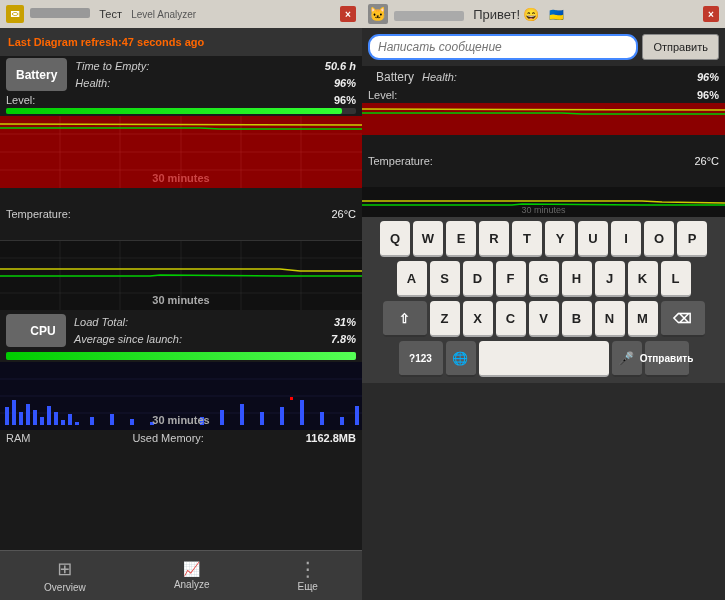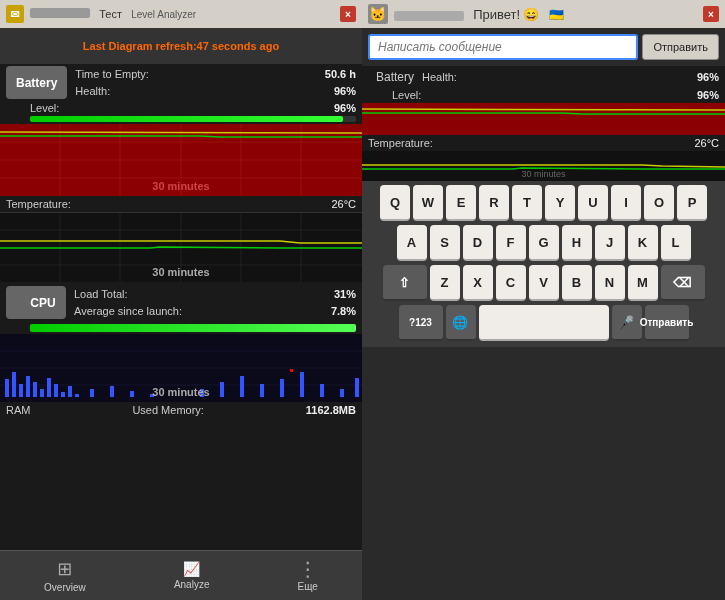--- a/index.html
+++ b/index.html
@@ -60,24 +60,23 @@
       font-weight: bold;
     }
 
     
     .refresh-bar {
       background: #333;
       padding: 4px 8px;
       font-size: 11px;
       color: #ccc;
       flex-shrink: 0;
-      height: 36px;
+      height: 28px;
       display: flex;
       align-items: center;
-      justify-content: center;
     }
     .refresh-bar span {
       color: #ff6600;
       font-weight: bold;
     }
 
     
     .metric-header {
       display: flex;
       align-items: stretch;
@@ -106,29 +105,29 @@
       display: flex;
       flex-direction: column;
       justify-content: center;
     }
     .metric-row {
       display: flex;
       justify-content: space-between;
       font-size: 11px;
       color: #ccc;
       line-height: 1.5;
+      font-style: italic;
     }
     .metric-row span:last-child { color: #eee; font-weight: bold; }
 
     
     .level-bar-container {
       background: #1a1a1a;
       padding: 1px 6px 2px 6px;
       flex-shrink: 0;
-      margin-left: 24px;
     }
     .level-label-row {
       display: flex;
       justify-content: space-between;
       font-size: 11px;
       color: #ccc;
     }
     .level-label-row span:last-child { color: #eee; font-weight: bold; }
     .level-bar {
       height: 6px;
@@ -165,21 +164,21 @@
       font-weight: bold;
     }
     .chart-label.white { color: #aaa; }
 
     
     .temp-label-row {
       display: flex;
       justify-content: space-between;
       font-size: 11px;
       color: #ccc;
-      padding: 2px 6px;
+      padding: 20px 6px;
       background: #1a1a1a;
       flex-shrink: 0;
     }
     .temp-label-row span:last-child { color: #eee; }
 
     
     .bottom-nav {
       background: #3a3a3a;
       height: 50px;
       display: flex;
@@ -238,21 +237,21 @@
       background: #2a2a2a;
       padding: 6px;
       display: flex;
       gap: 4px;
       flex-shrink: 0;
     }
     .msg-input {
       flex: 1;
       background: #fff;
       border: 2px solid #4488ff;
-      border-radius: 3px;
+      border-radius: 11px;
       padding: 4px 8px;
       font-size: 12px;
       color: #999;
       font-style: italic;
       outline: none;
     }
     .send-btn {
       background: #d4d0c8;
       border: 1px solid #888;
       border-radius: 3px;

